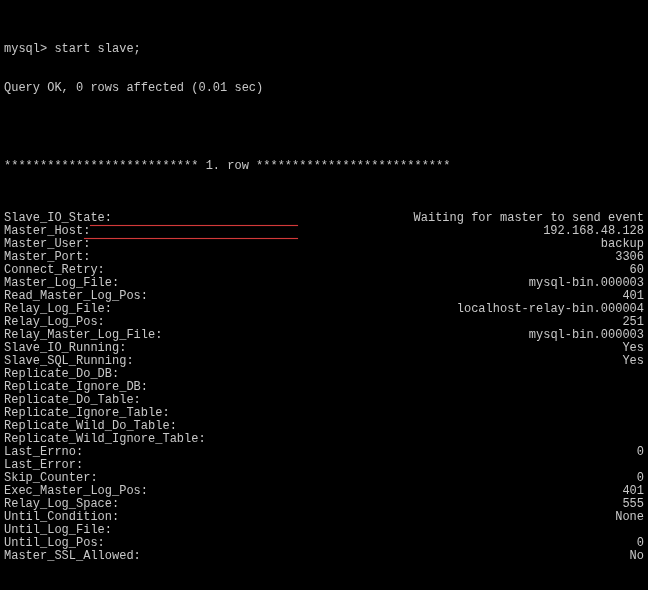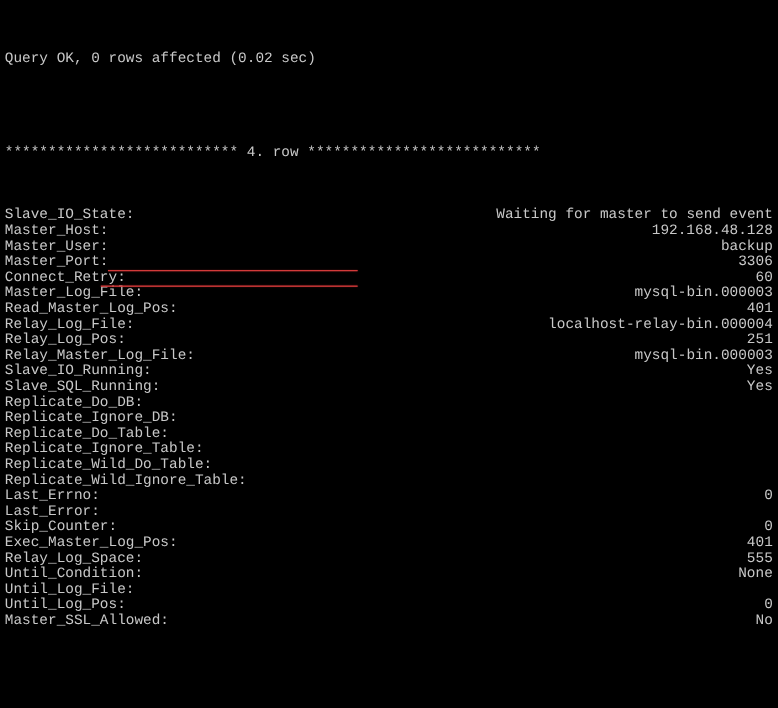--- a/index.html
+++ b/index.html
@@ -45,23 +45,24 @@
     box-shadow:0 0 1px rgba(255,60,60,.6);
   }
   #ul1{left:90px;top:225px;width:208px;}
   #ul2{left:84px;top:238px;width:214px;}
 </style>
 </head>
 <body>
 
 <div class="terminal">
 
-  <div class="line"><span class="ind">Query OK, 0 rows affected (0.02 sec)</span></div>
+  <div class="line"><span class="ind">mysql&gt; start slave;</span></div>
+  <div class="line"><span class="ind">Query OK, 0 rows affected (0.01 sec)</span></div>
   <div class="line"><span class="ind"></span></div>
-  <div class="line"><span class="ind">*************************** 4. row ***************************</span></div>
+  <div class="line"><span class="ind">*************************** 1. row ***************************</span></div>
 
   <div id="status-block"><div class="line"><span class="lbl">Slave_IO_State:</span><span class="sep"> </span><span class="val">Waiting for master to send event</span></div><div class="line"><span class="lbl">Master_Host:</span><span class="sep"> </span><span class="val">192.168.48.128</span></div><div class="line"><span class="lbl">Master_User:</span><span class="sep"> </span><span class="val">backup</span></div><div class="line"><span class="lbl">Master_Port:</span><span class="sep"> </span><span class="val">3306</span></div><div class="line"><span class="lbl">Connect_Retry:</span><span class="sep"> </span><span class="val">60</span></div><div class="line"><span class="lbl">Master_Log_File:</span><span class="sep"> </span><span class="val">mysql-bin.000003</span></div><div class="line"><span class="lbl">Read_Master_Log_Pos:</span><span class="sep"> </span><span class="val">401</span></div><div class="line"><span class="lbl">Relay_Log_File:</span><span class="sep"> </span><span class="val">localhost-relay-bin.000004</span></div><div class="line"><span class="lbl">Relay_Log_Pos:</span><span class="sep"> </span><span class="val">251</span></div><div class="line"><span class="lbl">Relay_Master_Log_File:</span><span class="sep"> </span><span class="val">mysql-bin.000003</span></div><div class="line"><span class="lbl">Slave_IO_Running:</span><span class="sep"> </span><span class="val">Yes</span></div><div class="line"><span class="lbl">Slave_SQL_Running:</span><span class="sep"> </span><span class="val">Yes</span></div><div class="line"><span class="lbl">Replicate_Do_DB:</span><span class="sep"> </span><span class="val"></span></div><div class="line"><span class="lbl">Replicate_Ignore_DB:</span><span class="sep"> </span><span class="val"></span></div><div class="line"><span class="lbl">Replicate_Do_Table:</span><span class="sep"> </span><span class="val"></span></div><div class="line"><span class="lbl">Replicate_Ignore_Table:</span><span class="sep"> </span><span class="val"></span></div><div class="line"><span class="lbl">Replicate_Wild_Do_Table:</span><span class="sep"> </span><span class="val"></span></div><div class="line"><span class="lbl">Replicate_Wild_Ignore_Table:</span><span class="sep"> </span><span class="val"></span></div><div class="line"><span class="lbl">Last_Errno:</span><span class="sep"> </span><span class="val">0</span></div><div class="line"><span class="lbl">Last_Error:</span><span class="sep"> </span><span class="val"></span></div><div class="line"><span class="lbl">Skip_Counter:</span><span class="sep"> </span><span class="val">0</span></div><div class="line"><span class="lbl">Exec_Master_Log_Pos:</span><span class="sep"> </span><span class="val">401</span></div><div class="line"><span class="lbl">Relay_Log_Space:</span><span class="sep"> </span><span class="val">555</span></div><div class="line"><span class="lbl">Until_Condition:</span><span class="sep"> </span><span class="val">None</span></div><div class="line"><span class="lbl">Until_Log_File:</span><span class="sep"> </span><span class="val"></span></div><div class="line"><span class="lbl">Until_Log_Pos:</span><span class="sep"> </span><span class="val">0</span></div><div class="line"><span class="lbl">Master_SSL_Allowed:</span><span class="sep"> </span><span class="val">No</span></div></div>
 
   
 
   <div id="ul1" class="rule"></div>
   <div id="ul2" class="rule"></div>
 
   
 </div>

